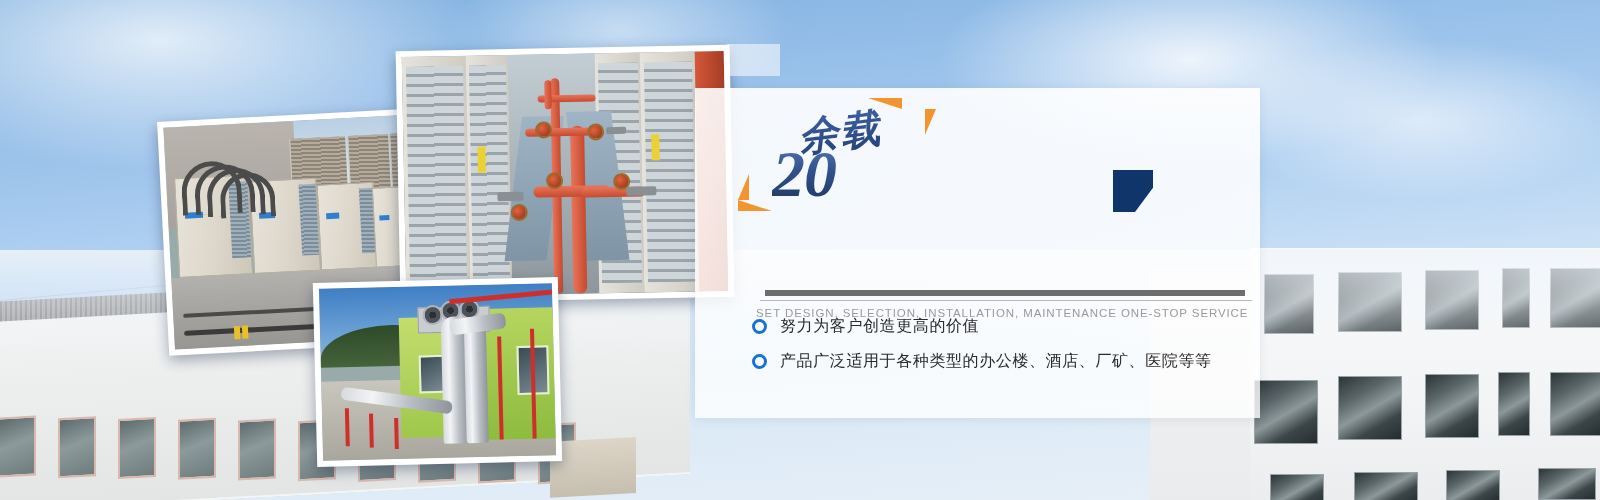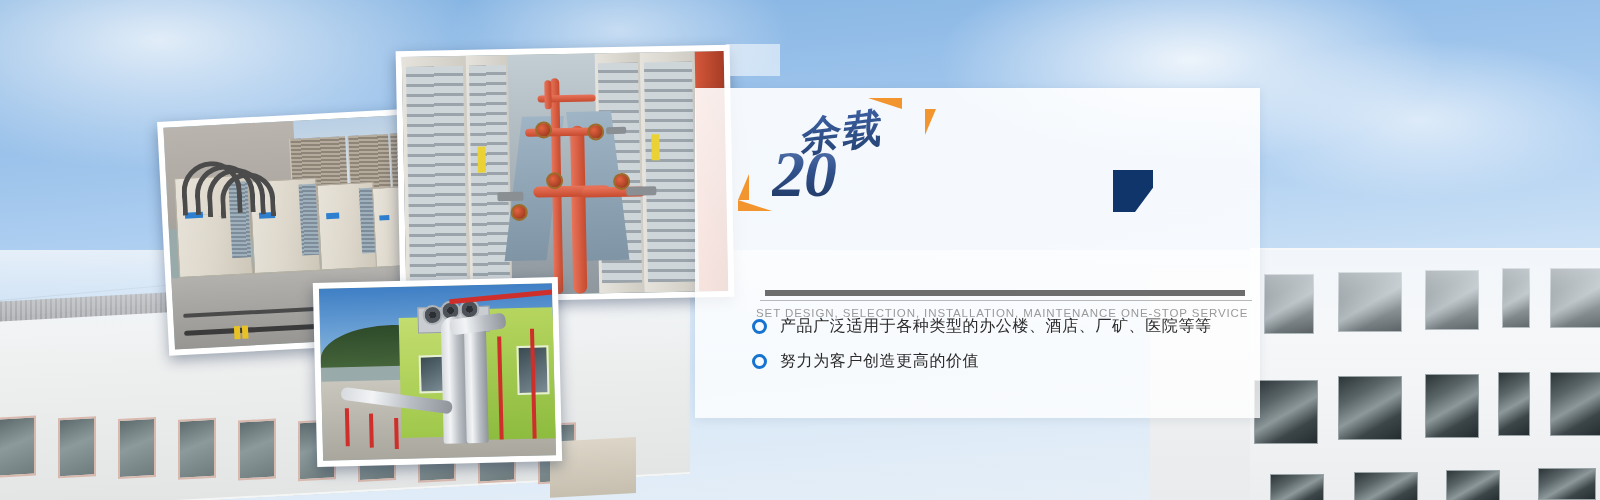--- a/index.html
+++ b/index.html
@@ -404,21 +404,21 @@
   <div class="ribbon-tail"></div>
 
   <div class="tagline-en">SET DESIGN, SELECTION, INSTALLATION, MAINTENANCE ONE-STOP SERVICE</div>
 
   <div class="rule-thick"></div>
   <div class="rule-thin"></div>
 
   <div class="bullets">
     <div class="bullet">
       <span class="ring"></span>
-      <span class="txt">产品广泛适用于各种类型的办公楼、酒店、厂矿、医院等等</span>
+      <span class="txt">努力为客户创造更高的价值</span>
     </div>
     <div class="bullet">
       <span class="ring"></span>
-      <span class="txt">努力为客户创造更高的价值</span>
+      <span class="txt">产品广泛适用于各种类型的办公楼、酒店、厂矿、医院等等</span>
     </div>
   </div>
 
 </div>
 
 </body></html>

